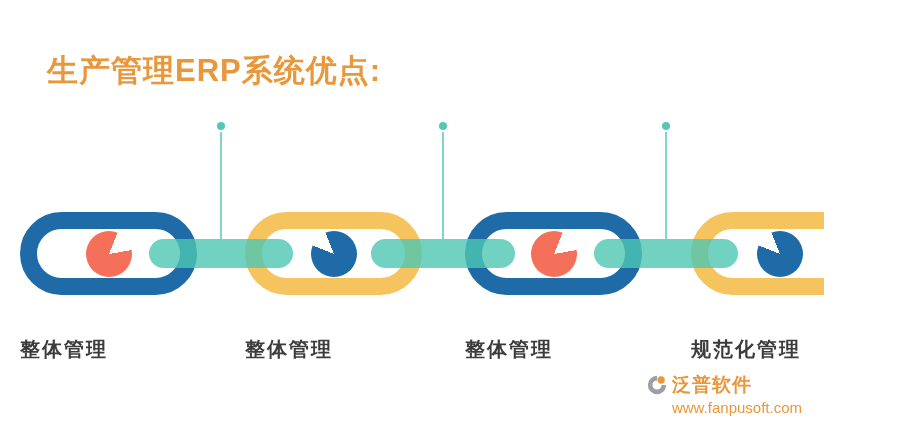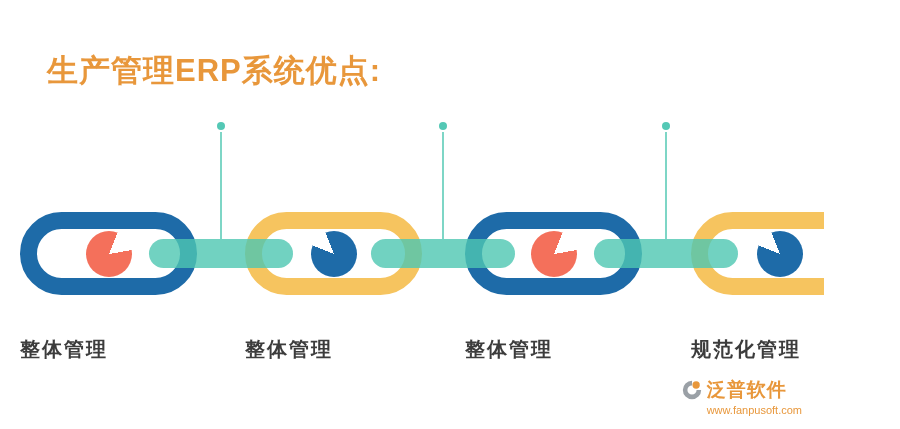--- a/index.html
+++ b/index.html
@@ -62,21 +62,21 @@
   }
   .label-1 { left:20px; }
   .label-2 { left:245px; }
   .label-3 { left:465px; }
   .label-4 { left:691px; }
 
   
   .footer { position:absolute; right:22px; bottom:13px; }
   .brand-row { display:flex; align-items:center; gap:4px; justify-content:flex-start;margin-top:32px; }
   .brand { font-size:19px; font-weight:bold; color:#E8973B; letter-spacing:1px; }
-  .url { font-size:11px; color:#E8973B; margin-top:1px; padding-left:26px; }
+  .url { font-size:15px; color:#E8973B; margin-top:1px; padding-left:26px; }
   .logo-icon svg { display:block; }
 </style>
 </head>
 <body>
 
 <div class="page">
 
   <h1 class="title">生产管理ERP系统优点:</h1>
 
   <div class="vline vline-1">

